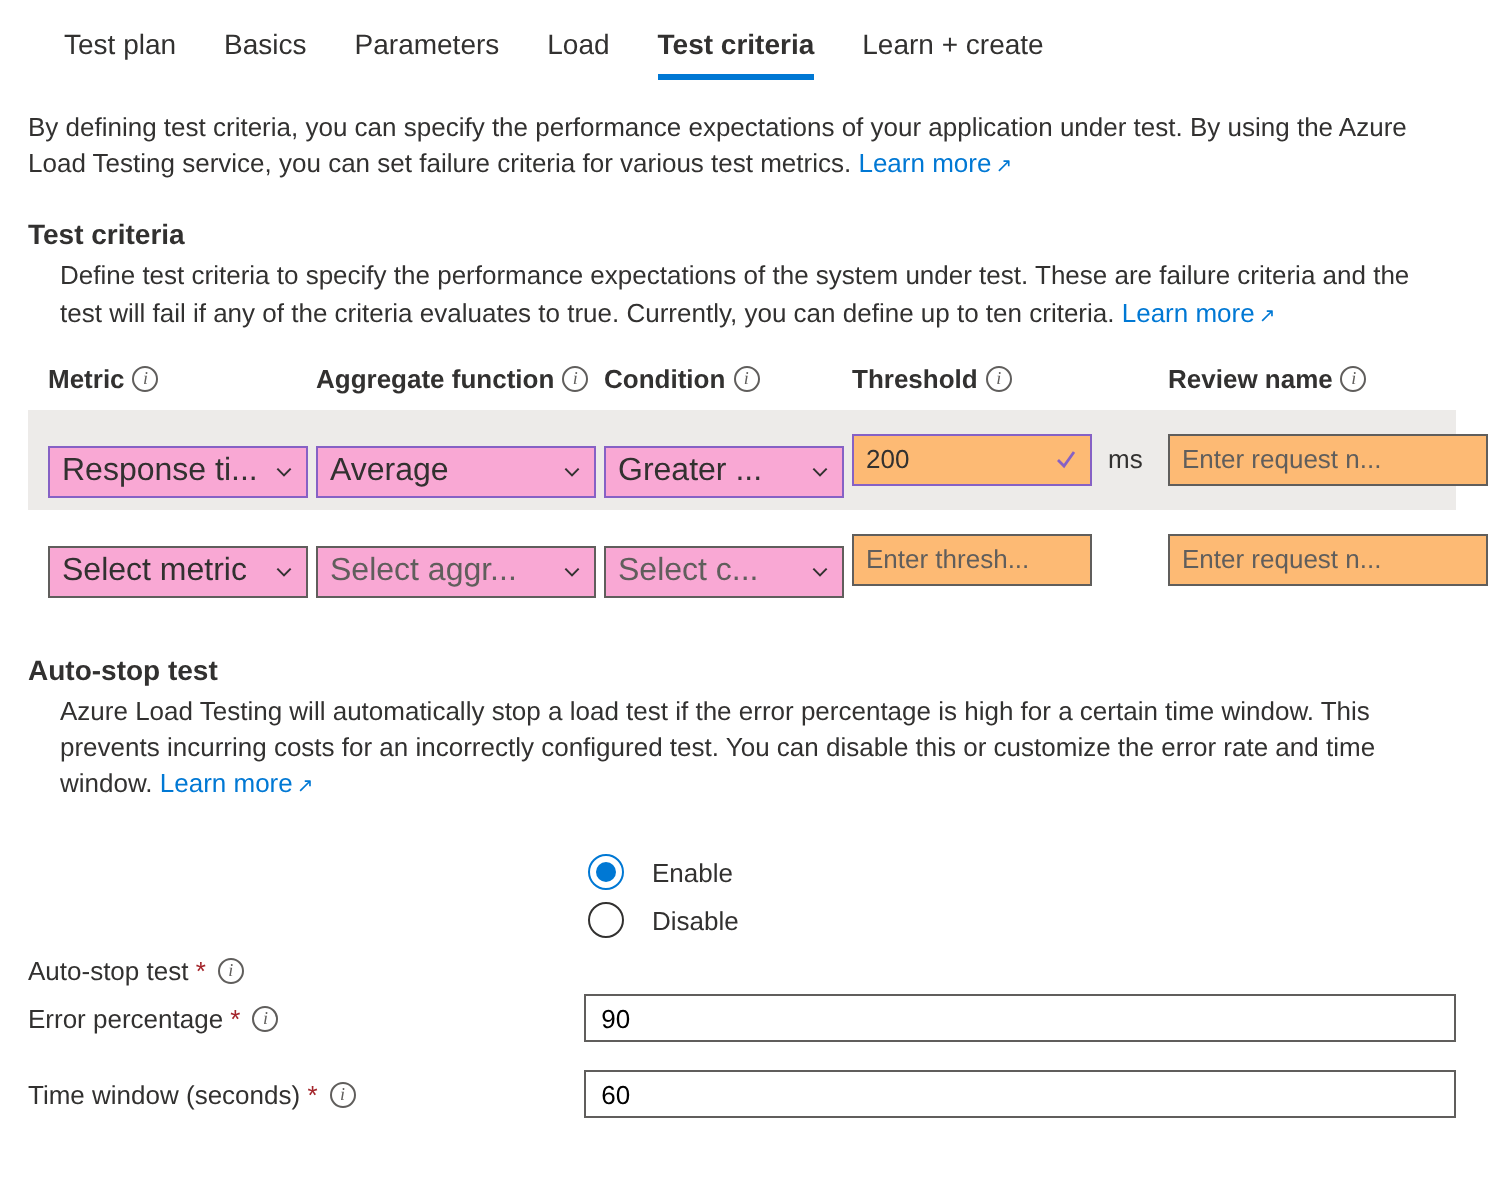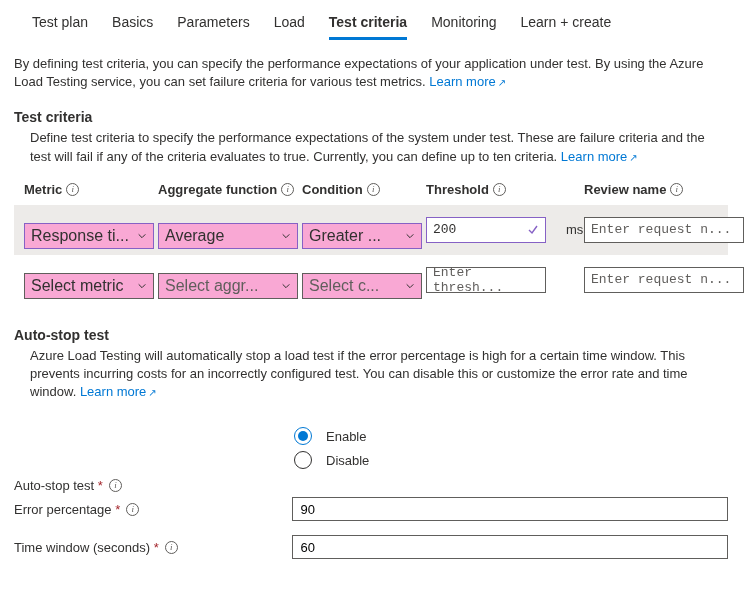--- a/index.html
+++ b/index.html
@@ -123,33 +123,32 @@
     .dd.purple { border-color: #8661c5; }
     .dd .val { overflow: hidden; text-overflow: ellipsis; }
     .dd .placeholder { color: #605e5c; }
     .chev-down {
       width: 10px;
       flex-shrink: 0;
       margin-left: 4px;
     }
     .inp {
       border: 1px solid #605e5c;
-      background: #ffffff;
+      background: #fdba74;
       height: 26px;
       padding: 0 6px;
       font-size: 13px;
       display: flex;
       align-items: center;
       justify-content: space-between;
-      font-family: Liberation Mono, monospace;
     }
     .inp.purple { border-color: #8661c5; }
     .inp .placeholder { color: #605e5c; }
     .check-purple { color: #8661c5; flex-shrink:0; margin-left:4px; }
-    .unit { font-size: 13px; padding-left: 4px; margin-left: 12px; }
+    .unit { font-size: 13px; padding-left: 4px; }
     
     .autostop-title {
       font-weight: 600;
       font-size: 14px;
       margin-bottom: 4px;
     }
     .form-row {
       display: flex;
       align-items: center;
       margin-bottom: 4px;
@@ -221,21 +220,20 @@
   </style>
 </head>
 <body>
 
 <div class="tabs">
   <div class="tab">Test plan</div>
   <div class="tab">Basics</div>
   <div class="tab">Parameters</div>
   <div class="tab">Load</div>
   <div class="tab active">Test criteria</div>
-  <div class="tab">Monitoring</div>
   <div class="tab">Learn + create</div>
 </div>
 
 <div class="content">
   <p class="intro">
     <span>By defining test criteria, you can specify the performance expectations of your application under test. By using the Azure Load Testing service, you can set failure criteria for various test metrics. </span><a href="#" class="link"><span>Learn more</span><span class="ext-icon">↗</span></a>
   </p>
 
   <div class="section-title">Test criteria</div>
   <p class="section-desc">

